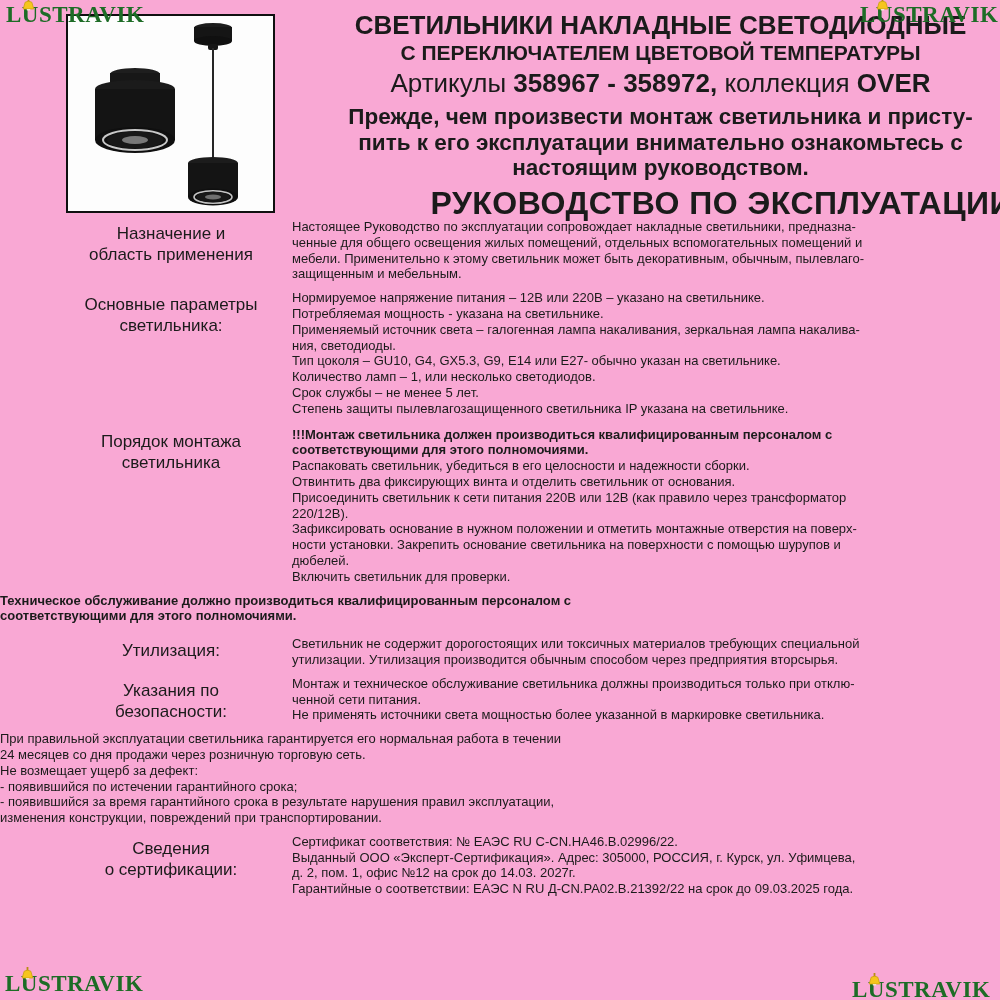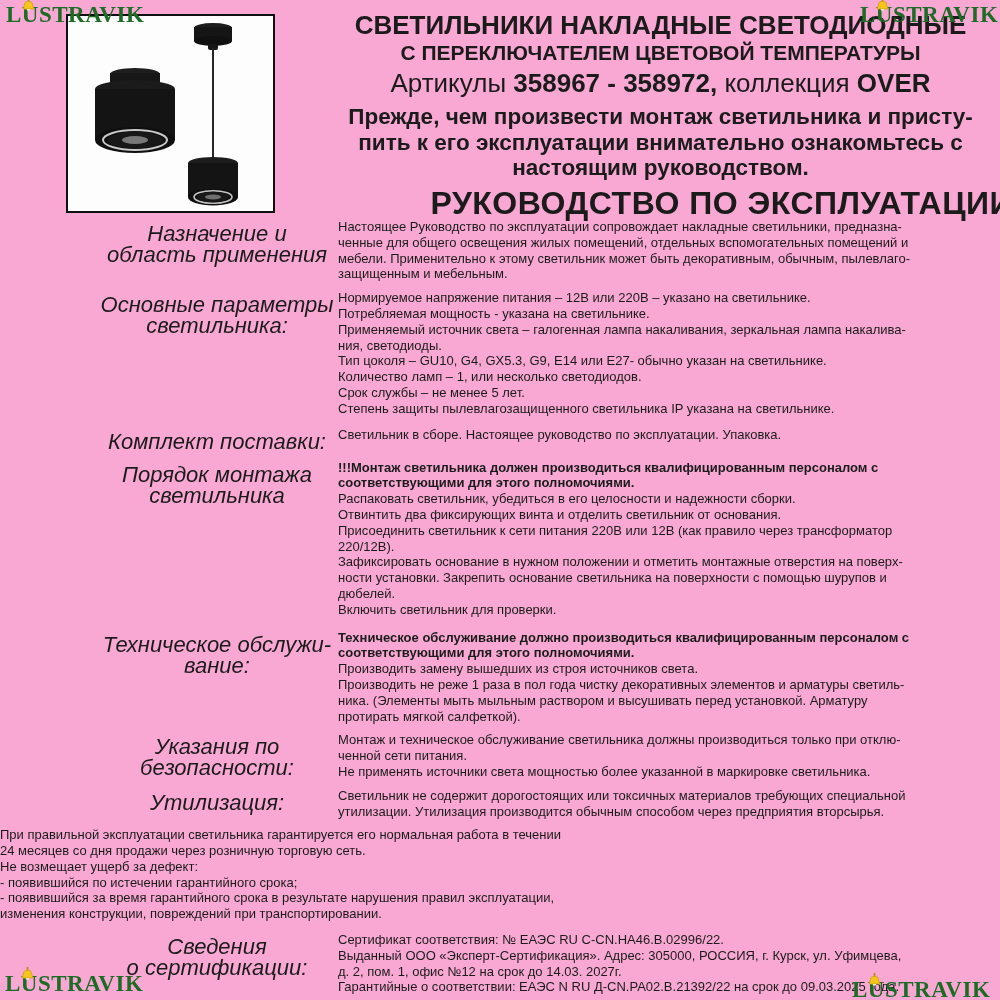--- a/index.html
+++ b/index.html
@@ -27,22 +27,22 @@
   .h3 b{font-weight:700;}
   .intro{font-size:22.5px;font-weight:700;line-height:1.13;margin-top:5px;white-space:pre-line;}
   .manual{font-size:32px;font-weight:700;margin-top:5px;letter-spacing:.5px;text-align:right;}
 
   
   .sections{position:absolute;top:219px;left:0;width:1000px;z-index:1;}
   .sec{display:flex;margin-bottom:8px;}
   .sec:nth-child(2){margin-bottom:10px;}
   .sec:nth-child(4){margin-bottom:12px;}
   .sec:nth-child(8){margin-bottom:10px;}
-  .slabel{flex:0 0 242px;padding:4px 0 0 50px;text-align:center;font-style:italic;
-          font-size:22px;line-height:21px;white-space:pre-line;margin-left:46px;}
+  .slabel{flex:0 0 242px;padding:4px 0 0 50px;text-align:center;
+          font-size:17px;line-height:21px;white-space:pre-line;}
   .sbody{flex:1;padding-right:14px;font-size:13px;line-height:15.8px;}
   .para{margin:0;white-space:pre-line;}
   .para.bold{font-weight:700;}
   .para b{font-weight:400;}
 </style>
 </head>
 <body>
 
 <div class="page">
 
@@ -136,72 +136,60 @@
 Потребляемая мощность - указана на светильнике.
 Применяемый источник света – галогенная лампа накаливания, зеркальная лампа накалива-
 ния, светодиоды.
 Тип цоколя – GU10, G4, GX5.3, G9, E14 или E27- обычно указан на светильнике.
 Количество ламп – 1, или несколько светодиодов.
 Срок службы – не менее 5 лет.
 Степень защиты пылевлагозащищенного светильника IP указана на светильнике.</p>
         </div>
     </div>
 
-    <div class="sec">
-      <div class="slabel">Комплект поставки:</div>
-      <div class="sbody">
-          <p class="para">Светильник в сборе. Настоящее руководство по эксплуатации. Упаковка.</p>
-        </div>
-    </div>
 
     <div class="sec">
       <div class="slabel">Порядок монтажа
 светильника</div>
       <div class="sbody">
           <p class="para bold">!!!Монтаж светильника должен производиться квалифицированным персоналом с
 соответствующими для этого полномочиями.</p>
           <p class="para">Распаковать светильник, убедиться в его целосности и надежности сборки.
 Отвинтить два фиксирующих винта и отделить светильник от основания.
 Присоединить светильник к сети питания 220В или 12В (как правило через трансформатор
 220/12В).
 Зафиксировать основание в нужном положении и отметить монтажные отверстия на поверх-
 ности установки. Закрепить основание светильника на поверхности с помощью шурупов и
 дюбелей.
 Включить светильник для проверки.</p>
         </div>
     </div>
 
     <div class="sec">
-      <div class="slabel">Техническое обслужи-
-вание:</div>
       <div class="sbody">
           <p class="para bold">Техническое обслуживание должно производиться квалифицированным персоналом с
 соответствующими для этого полномочиями.</p>
-          <p class="para">Производить замену вышедших из строя источников света.
-Производить не реже 1 раза в пол года чистку декоративных элементов и арматуры светиль-
-ника. (Элементы мыть мыльным раствором и высушивать перед установкой. Арматуру
-протирать мягкой салфеткой).</p>
+        </div>
+    </div>
+
+    <div class="sec">
+      <div class="slabel">Утилизация:</div>
+      <div class="sbody">
+          <p class="para">Светильник не содержит дорогостоящих или токсичных материалов требующих специальной
+утилизации. Утилизация производится обычным способом через предприятия вторсырья.</p>
         </div>
     </div>
 
     <div class="sec">
       <div class="slabel">Указания по
 безопасности:</div>
       <div class="sbody">
           <p class="para">Монтаж и техническое обслуживание светильника должны производиться только при отклю-
 ченной сети питания.
 Не применять источники света мощностью более указанной в маркировке светильника.</p>
-        </div>
-    </div>
-
-    <div class="sec">
-      <div class="slabel">Утилизация:</div>
-      <div class="sbody">
-          <p class="para">Светильник не содержит дорогостоящих или токсичных материалов требующих специальной
-утилизации. Утилизация производится обычным способом через предприятия вторсырья.</p>
         </div>
     </div>
 
     <div class="sec">
       <div class="sbody">
           <p class="para">При правильной эксплуатации светильника гарантируется его нормальная работа в течении
 24 месяцев со дня продажи через розничную торговую сеть.
 Не возмещает ущерб за дефект:
 - появившийся по истечении гарантийного срока;
 - появившийся за время гарантийного срока в результате нарушения правил эксплуатации,

